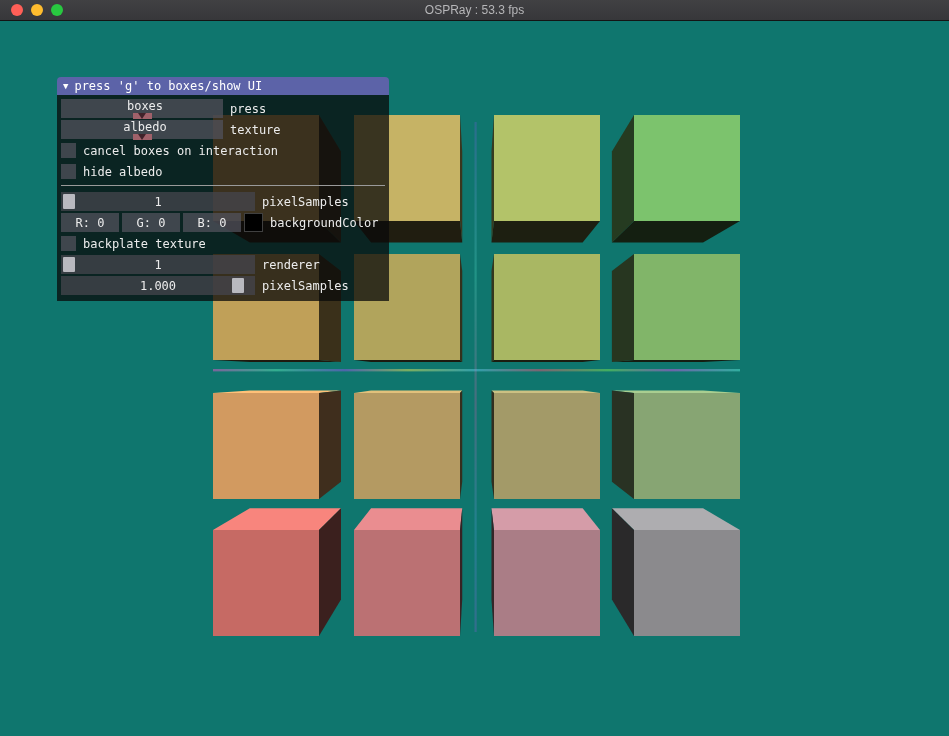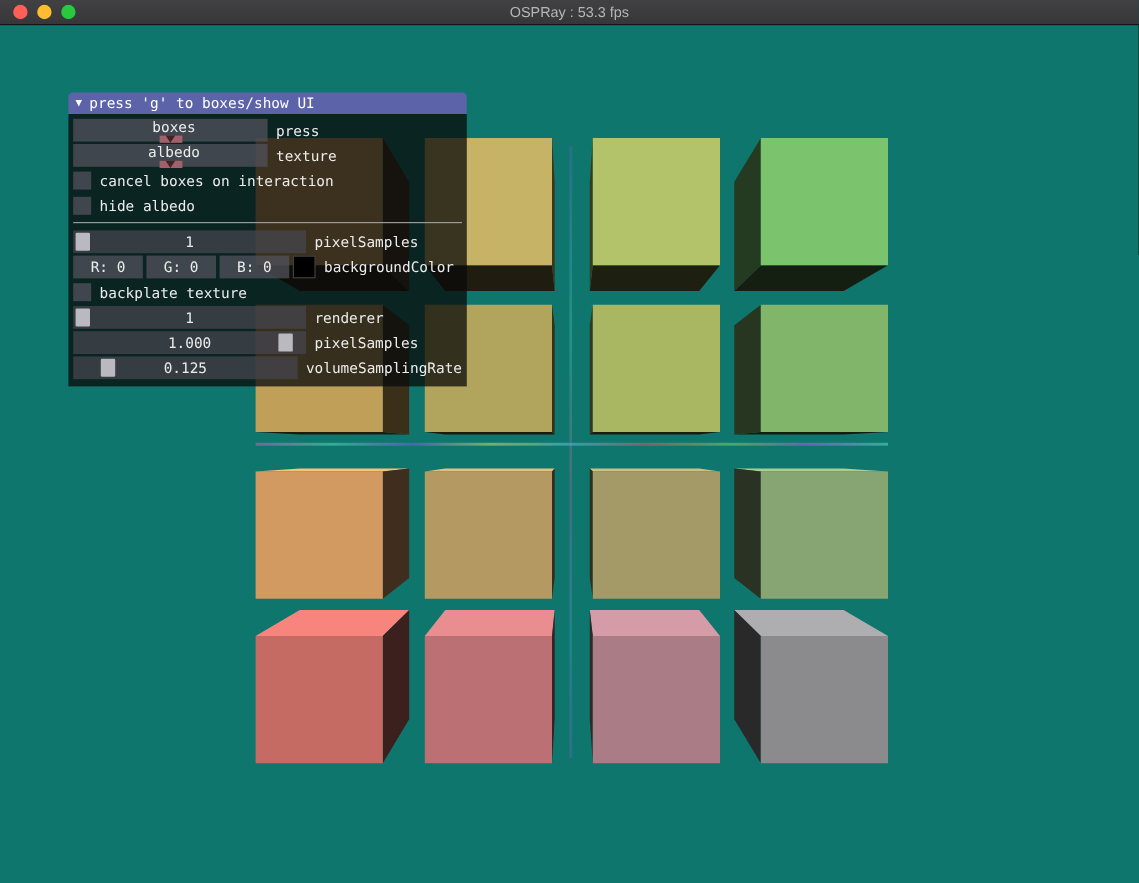--- a/index.html
+++ b/index.html
@@ -205,23 +205,16 @@
       </div>
 
       <div class="row">
         <div class="slider">
           <span class="grab" style="left: 171.1px;"></span>
           <span>1.000</span>
         </div>
         <span class="lbl">pixelSamples</span>
       </div>
 
-      <div class="row">
-        <div class="slider">
-          <span class="grab" style="left: 23.36px;"></span>
-          <span>0.125</span>
-        </div>
-        <span class="lbl">volumeSamplingRate</span>
-      </div>
 
     </div>
   </div>
 </div>
 
 </body></html>

